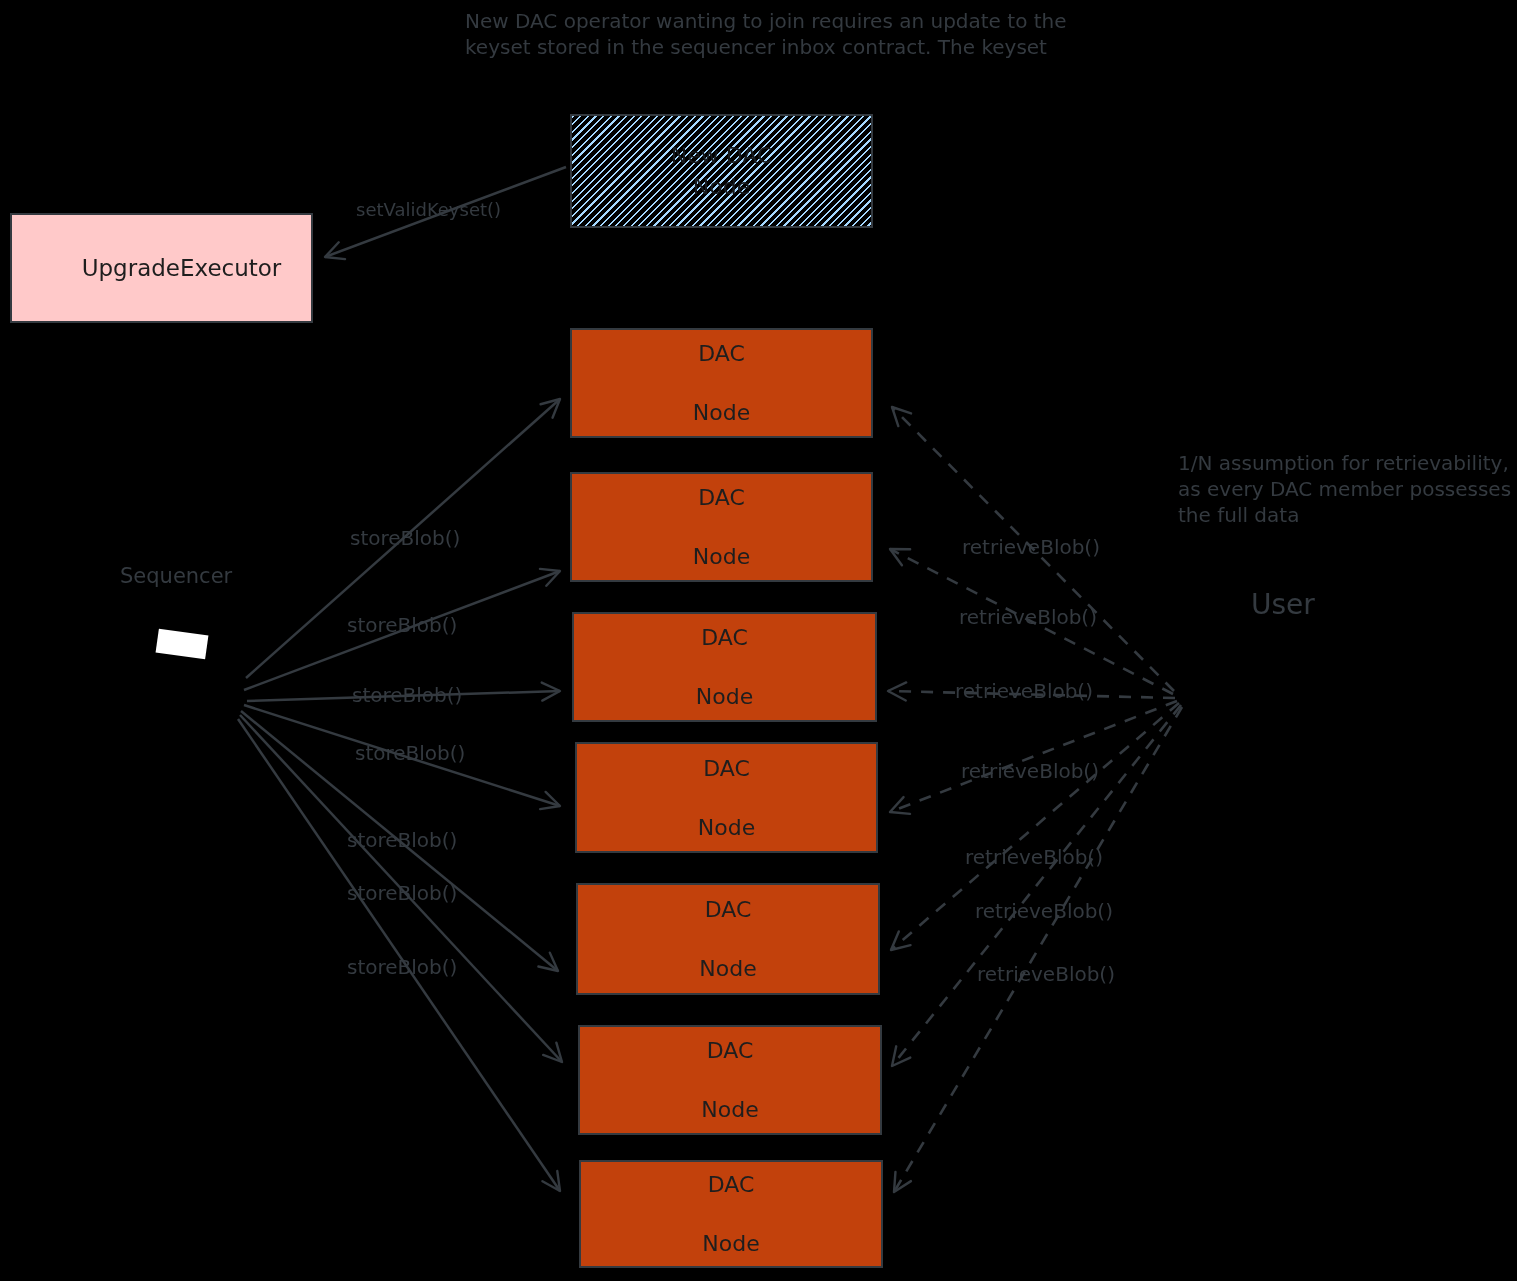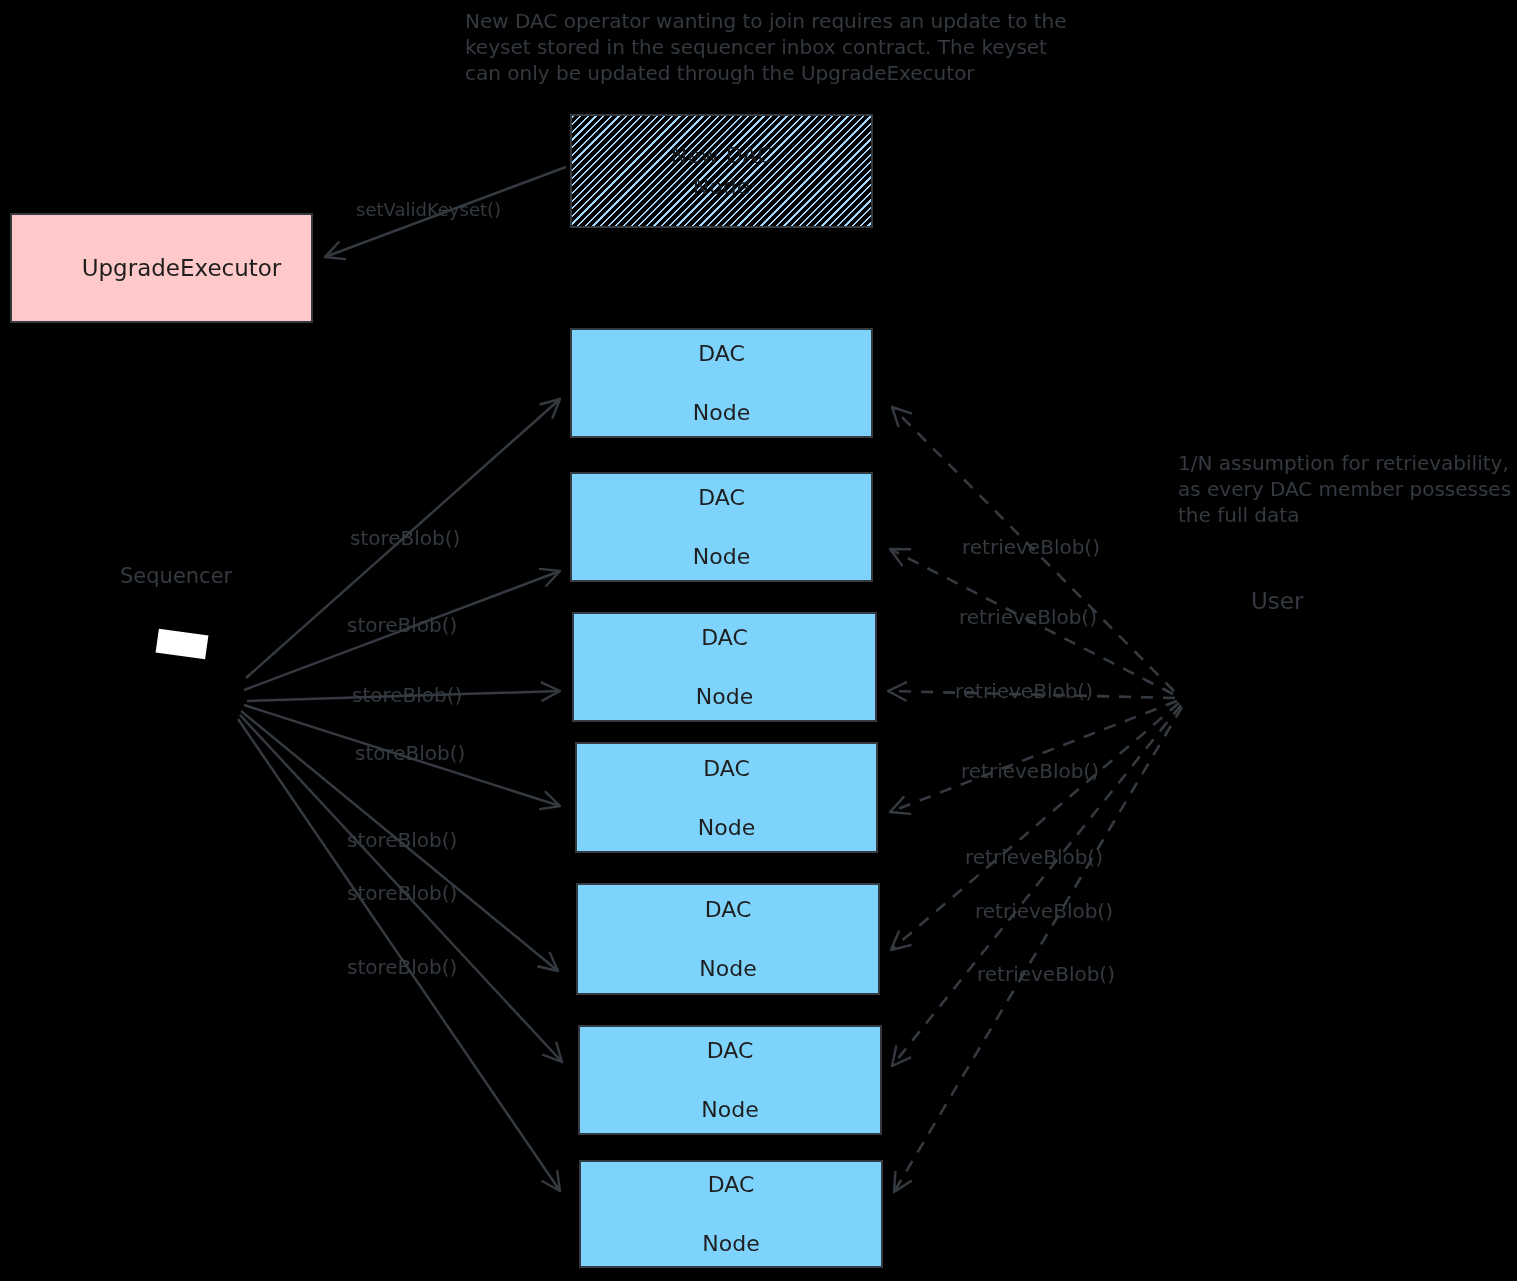--- a/index.html
+++ b/index.html
@@ -8,21 +8,21 @@
     font-family:"DejaVu Sans", sans-serif;overflow:hidden;
   }
   .note{position:absolute;color:#343a40;font-size:20px;line-height:26px;white-space:nowrap;}
   .lbl{position:absolute;color:#343a40;font-size:20px;white-space:nowrap;}
   .box{
     position:absolute;border:2px solid #343a40;box-sizing:border-box;
     display:flex;flex-direction:column;align-items:center;justify-content:center;
     color:#1e1e1e;font-size:22px;line-height:31px;text-align:center;
   }
   .pink{background:#ffc9c9;padding-left:40px;}
-  .dac{background:#7dd3fc;gap:28px;}
+  .dac{background:#c2410c;gap:28px;}
   .hatch{
     background:repeating-linear-gradient(135deg,#a5d8ff 0 1.6px,transparent 1.6px 5.4px);
     color:#16191d;
   }
   .seq-shape{
     position:absolute;left:157px;top:632px;width:50px;height:24px;
     background:#ffffff;transform:rotate(8deg);
   }
   svg.connectors{position:absolute;left:0;top:0;}
 </style>
@@ -53,21 +53,20 @@
     <line x1="1175" y1="698" x2="888" y2="691" stroke="#343a40" stroke-width="2.6" stroke-dasharray="12 10" marker-end="url(#ah)"></line>
     <line x1="1177" y1="701" x2="890" y2="812" stroke="#343a40" stroke-width="2.6" stroke-dasharray="12 10" marker-end="url(#ah)"></line>
     <line x1="1179" y1="703" x2="891" y2="950" stroke="#343a40" stroke-width="2.6" stroke-dasharray="12 10" marker-end="url(#ah)"></line>
     <line x1="1181" y1="705" x2="892" y2="1066" stroke="#343a40" stroke-width="2.6" stroke-dasharray="12 10" marker-end="url(#ah)"></line>
     <line x1="1182" y1="707" x2="894" y2="1192" stroke="#343a40" stroke-width="2.6" stroke-dasharray="12 10" marker-end="url(#ah)"></line>
   </svg>
 
   <div class="note" style="left:465px;top:8px;">
     <div>New DAC operator wanting to join requires an update to the</div>
     <div>keyset stored in the sequencer inbox contract. The keyset</div>
-    <div>can only be updated through the UpgradeExecutor</div>
   </div>
 
   <div class="box hatch" style="left:570px;top:114px;width:303px;height:114px;">
     <span>New DAC</span>
     <span>Node</span>
   </div>
 
   <div class="box pink" style="left:10px;top:213px;width:303px;height:110px;font-size:23px;">
     <span>UpgradeExecutor</span>
   </div>
@@ -122,15 +121,15 @@
     <span>DAC</span>
     <span>Node</span>
   </div>
 
   <div class="note" style="left:1178px;top:450px;">
     <div>1/N assumption for retrievability,</div>
     <div>as every DAC member possesses</div>
     <div>the full data</div>
   </div>
 
-  <div class="lbl" style="left:1251px;top:588px;font-size:23px;">User</div>
+  <div class="lbl" style="left:1251px;top:588px;font-size:28px;">User</div>
 
 </div>
 
 </body></html>

